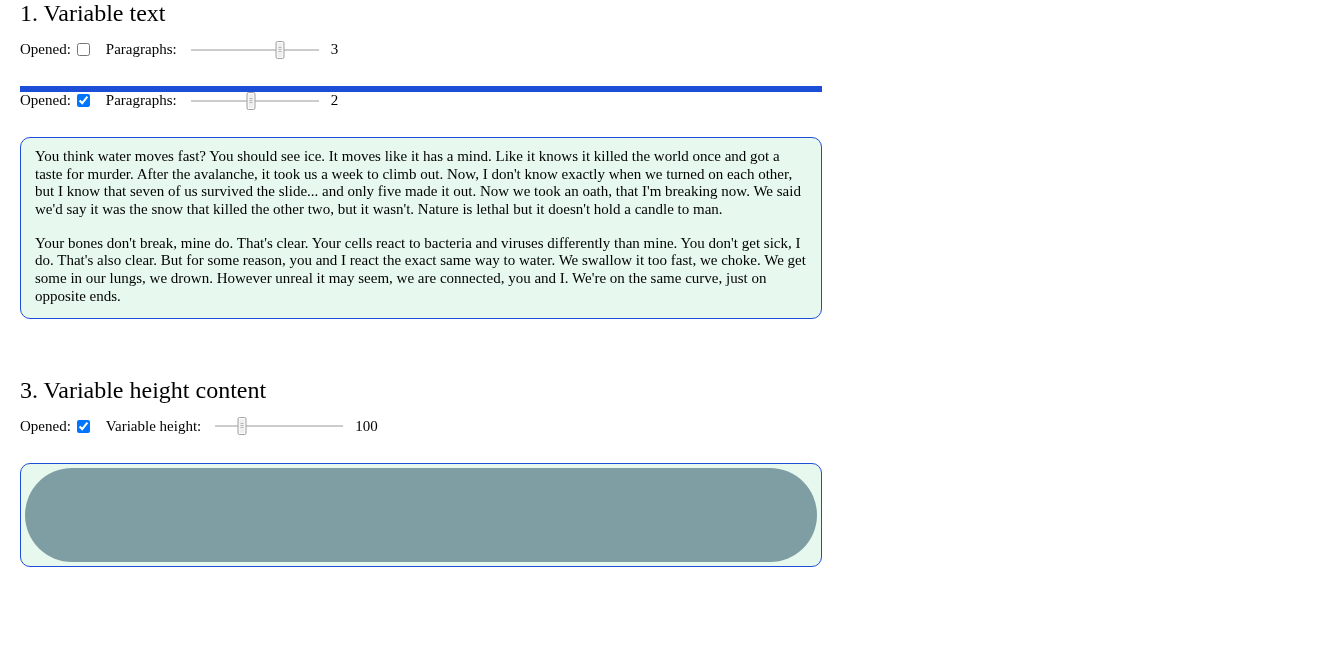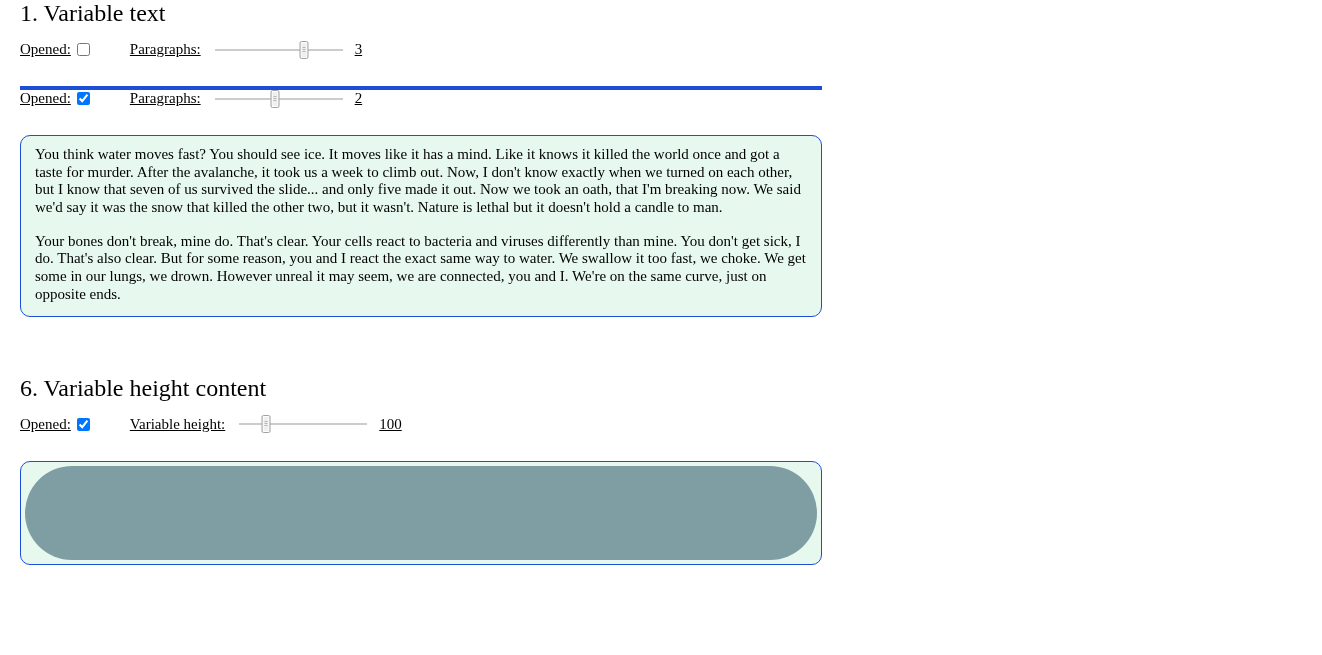--- a/index.html
+++ b/index.html
@@ -12,40 +12,39 @@
     background: #fff;
   }
   .page {
     width: 822px;
     padding: 0 0 40px 20px;
   }
   .section {
     margin-bottom: 0;
   }
   .section.divided {
-    border-bottom: 4px solid #1d4ed8;
+    border-bottom: 6px solid #1d4ed8;
   }
   h2.title {
     font-weight: 400;
     font-size: 24px;
     margin: 0 0 14px 0;
     padding-top: 30px;
   }
   .first h2.title { padding-top: 0; }
   .controls {
     display: flex;
     align-items: center;
     margin-bottom: 28px;
     font-size: 15px;
   }
   .ctrl-group {
     display: flex;
     align-items: center;
-    margin-right: 40px;
-    text-decoration: underline;
+    margin-right: 16px;
   }
   .ctrl-label { margin-right: 6px; }
   input[type="checkbox"] {
     width: 13px;
     height: 13px;
     margin: 0;
   }
   .slider {
     position: relative;
     width: 128px;
@@ -150,21 +149,21 @@
         <span class="slider-value">2</span>
       </div>
     </div>
     <div class="panel">
       <p>You think water moves fast? You should see ice. It moves like it has a mind. Like it knows it killed the world once and got a taste for murder. After the avalanche, it took us a week to climb out. Now, I don't know exactly when we turned on each other, but I know that seven of us survived the slide... and only five made it out. Now we took an oath, that I'm breaking now. We said we'd say it was the snow that killed the other two, but it wasn't. Nature is lethal but it doesn't hold a candle to man.</p>
       <p>Your bones don't break, mine do. That's clear. Your cells react to bacteria and viruses differently than mine. You don't get sick, I do. That's also clear. But for some reason, you and I react the exact same way to water. We swallow it too fast, we choke. We get some in our lungs, we drown. However unreal it may seem, we are connected, you and I. We're on the same curve, just on opposite ends.</p>
     </div>
   </div>
 
   <div class="section">
-    <h2 class="title">6. Variable height content</h2>
+    <h2 class="title">3. Variable height content</h2>
     <div class="controls">
       <div class="ctrl-group">
         <span class="ctrl-label">Opened:</span>
         <input type="checkbox" id="cb2" checked="" style="">
       </div>
       <div class="ctrl-group">
         <span class="ctrl-label">Variable height:</span>
         <div class="slider">
           <div class="slider-track"></div>
           <div class="slider-thumb" id="thumb2" style="left: 21%;">

